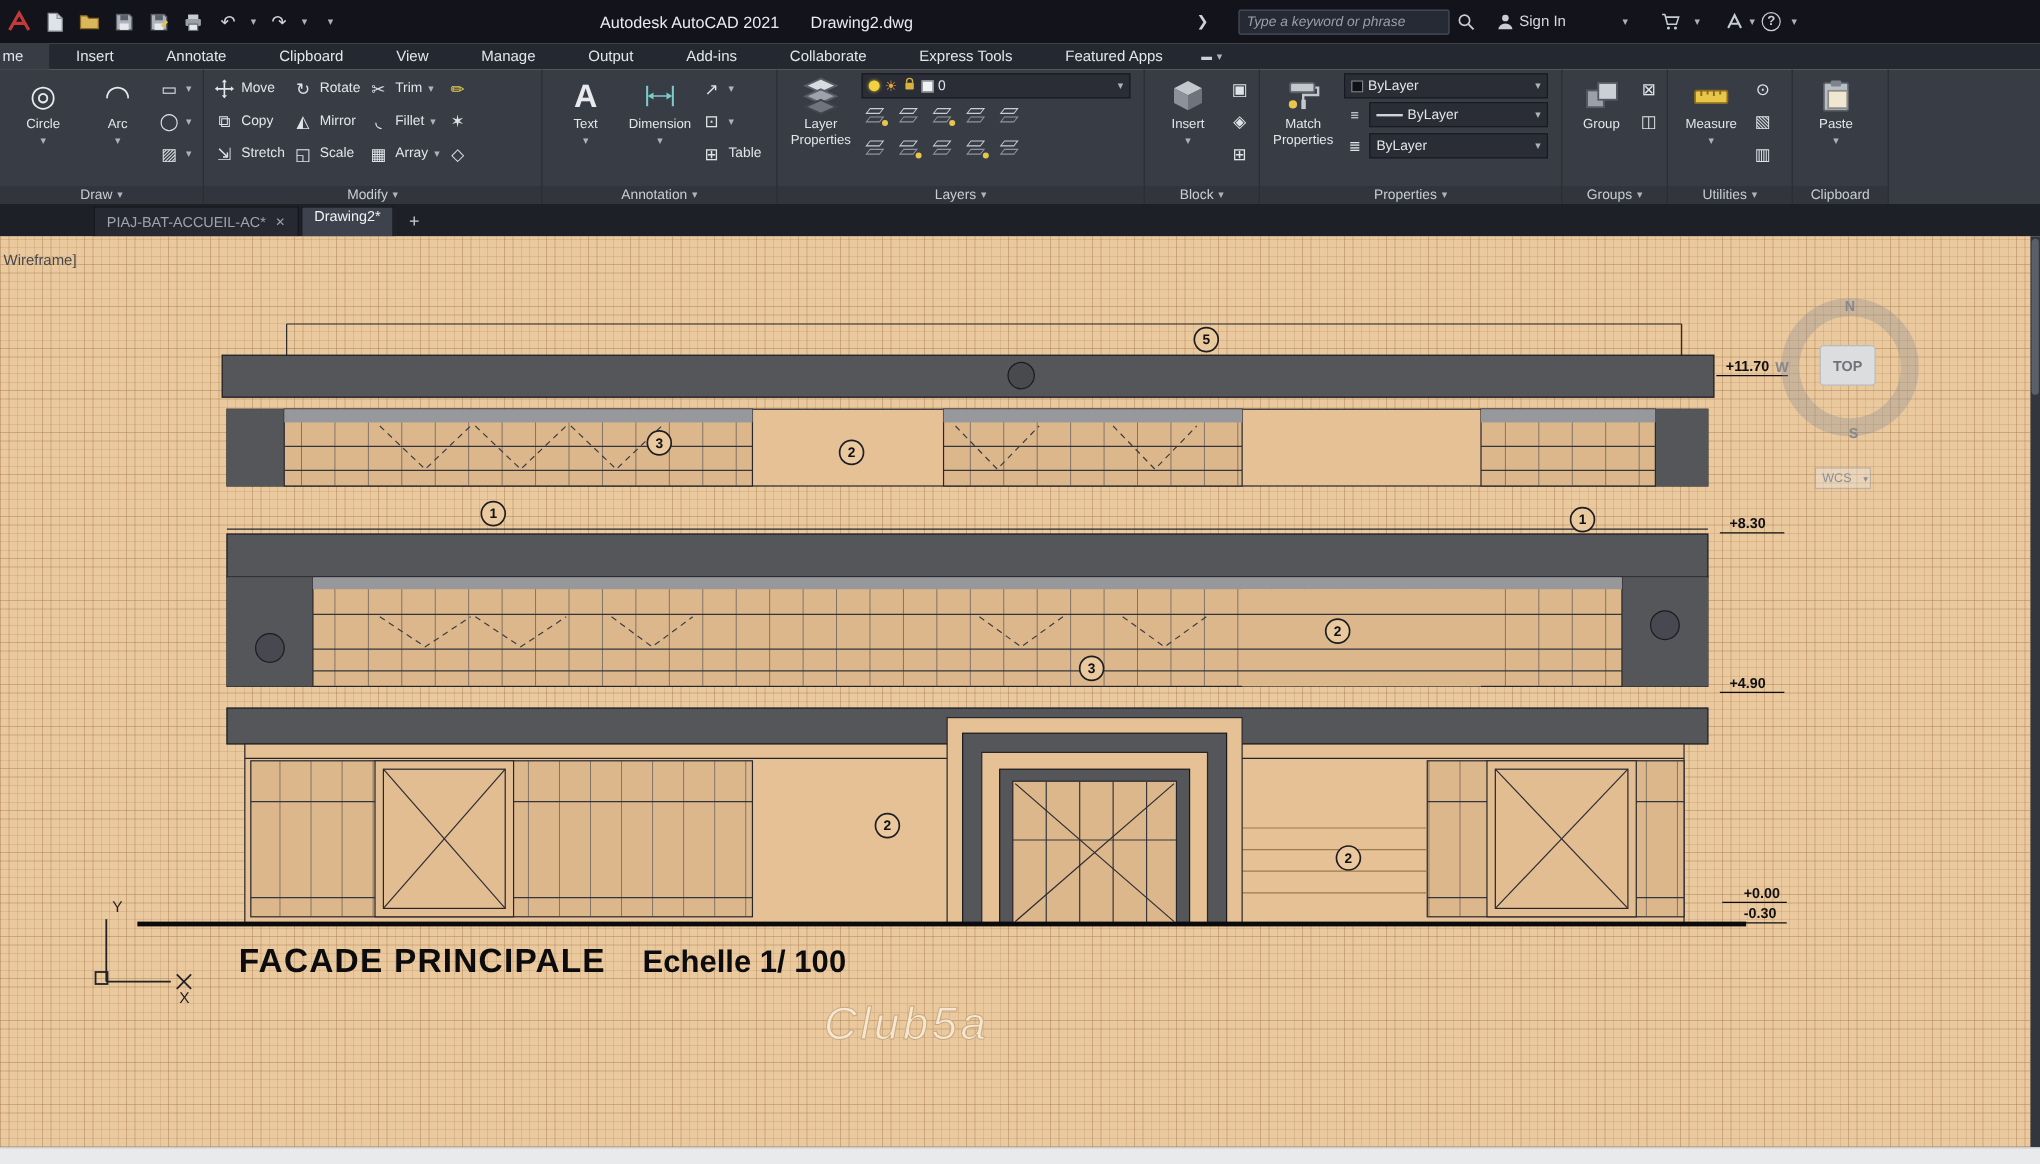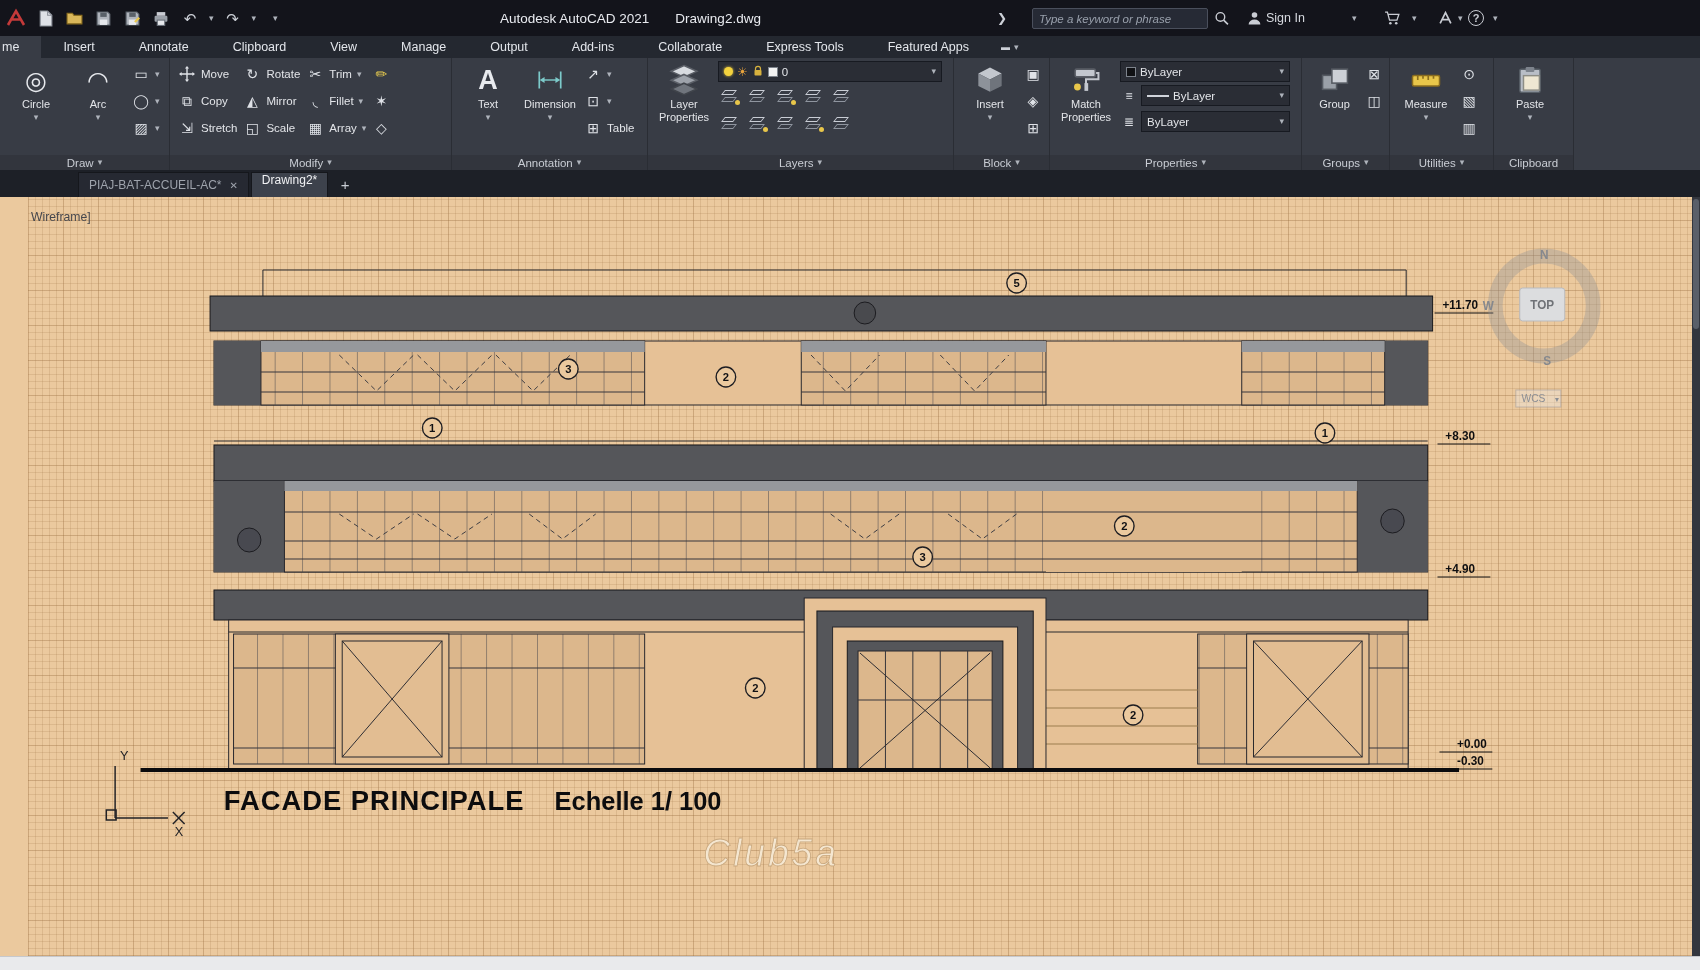--- a/index.html
+++ b/index.html
@@ -72,21 +72,21 @@
   .ftab .x{font-size:10px;color:inherit;}
   .newtab{width:22px;height:22px;display:flex;align-items:center;justify-content:center;color:#c9cdd4;
           font-size:15px;margin-left:4px;margin-bottom:2px;}
 
   
   .canvas{position:absolute;top:197px;left:0;right:8px;bottom:14px;background-color:#ebc99e;
     background-image:
       repeating-linear-gradient(0deg, rgba(158,116,70,.20) 0 1px, transparent 1px 7px),
       repeating-linear-gradient(90deg, rgba(158,116,70,.20) 0 1px, transparent 1px 7px),
       repeating-linear-gradient(0deg, rgba(145,100,55,.22) 0 1px, transparent 1px 35px),
-      repeating-linear-gradient(90deg, rgba(145,100,55,.22) 0 1px, transparent 1px 35px); margin-left: 28px;}
+      repeating-linear-gradient(90deg, rgba(145,100,55,.22) 0 1px, transparent 1px 35px);}
   .drawing{position:absolute;inset:0;width:100%;height:100%;}
   .drawing text{font-family:"Liberation Sans",sans-serif;}
 
   
   .vscroll{position:absolute;top:197px;right:0;width:8px;bottom:14px;background:#33363e;}
   .vscroll .thumb{position:absolute;top:2px;left:1px;right:1px;height:130px;background:#5a5f69;border-radius:3px;}
   .statusbar{position:absolute;left:0;right:0;bottom:0;height:14px;background:#e9eaec;border-top:1px solid #c6c8cc;}
 </style>
 </head>
 <body>

